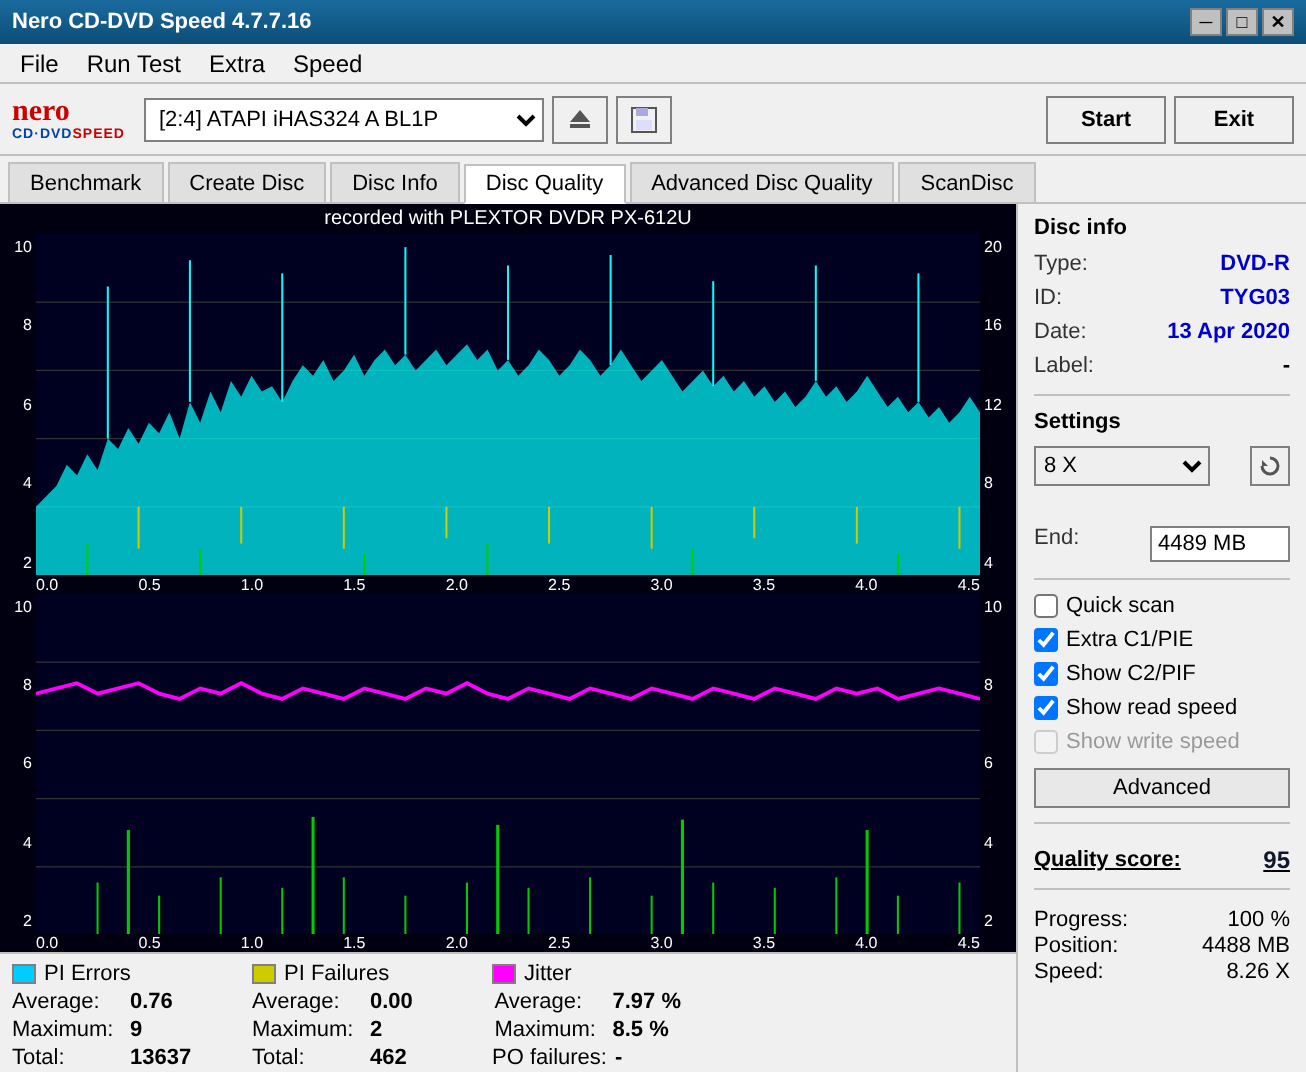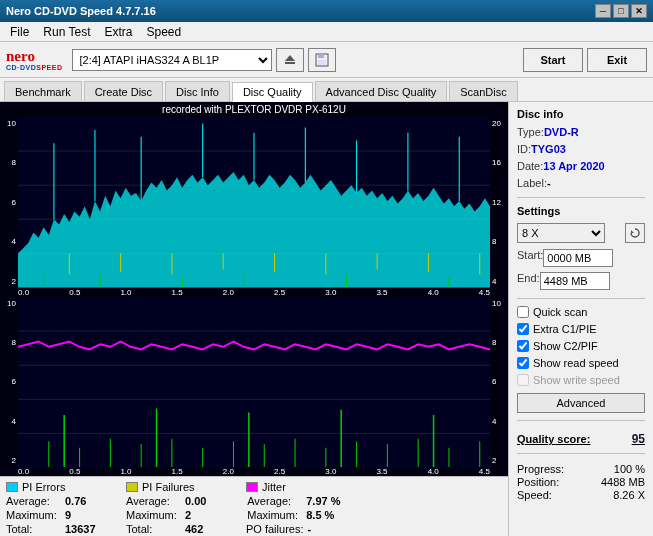--- a/index.html
+++ b/index.html
@@ -208,21 +208,21 @@
       overflow-y: auto;
     }
 
     .panel-section-title {
       font-weight: bold;
       font-size: 11px;
       margin-bottom: 2px;
     }
     .panel-row {
       display: flex;
-      justify-content: flex-start;
+      justify-content: space-between;
       font-size: 11px;
       margin-bottom: 1px;
     }
     .panel-label {
       color: #333;
     }
     .panel-value {
       color: #0000cc;
       font-weight: bold;
     }
@@ -232,21 +232,21 @@
 
     .divider {
       border-top: 1px solid #c0c0c0;
       margin: 3px 0;
     }
 
     .settings-row {
       display: flex;
       align-items: center;
       gap: 20px;
-      margin-bottom: 2px;
+      margin-bottom: 16px;
     }
     .settings-select {
       flex: 1;
       height: 20px;
       font-size: 11px;
       border: 1px solid #808080;
     }
     .settings-btn {
       width: 20px;
       height: 20px;
@@ -639,24 +639,20 @@
       </select>
       <button class="settings-btn">
         <svg width="10" height="10" viewBox="0 0 10 10">
           <path d="M5,1 A4,4 0 1,1 1,5" fill="none" stroke="#555" stroke-width="1.5"></path>
           <polygon points="1,2 1,5 4,5" fill="#555"></polygon>
         </svg>
       </button>
     </div>
 
     <div class="panel-row">
-      <span class="panel-label">Start:</span>
-      <input type="text" class="input-field" value="0000 MB" style="">
-    </div>
-    <div class="panel-row">
       <span class="panel-label">End:</span>
       <input type="text" class="input-field" value="4489 MB" style="">
     </div>
 
     <div class="divider"></div>
 
     <div class="checkbox-row">
       <input type="checkbox" style="">
       <span>Quick scan</span>
     </div>

